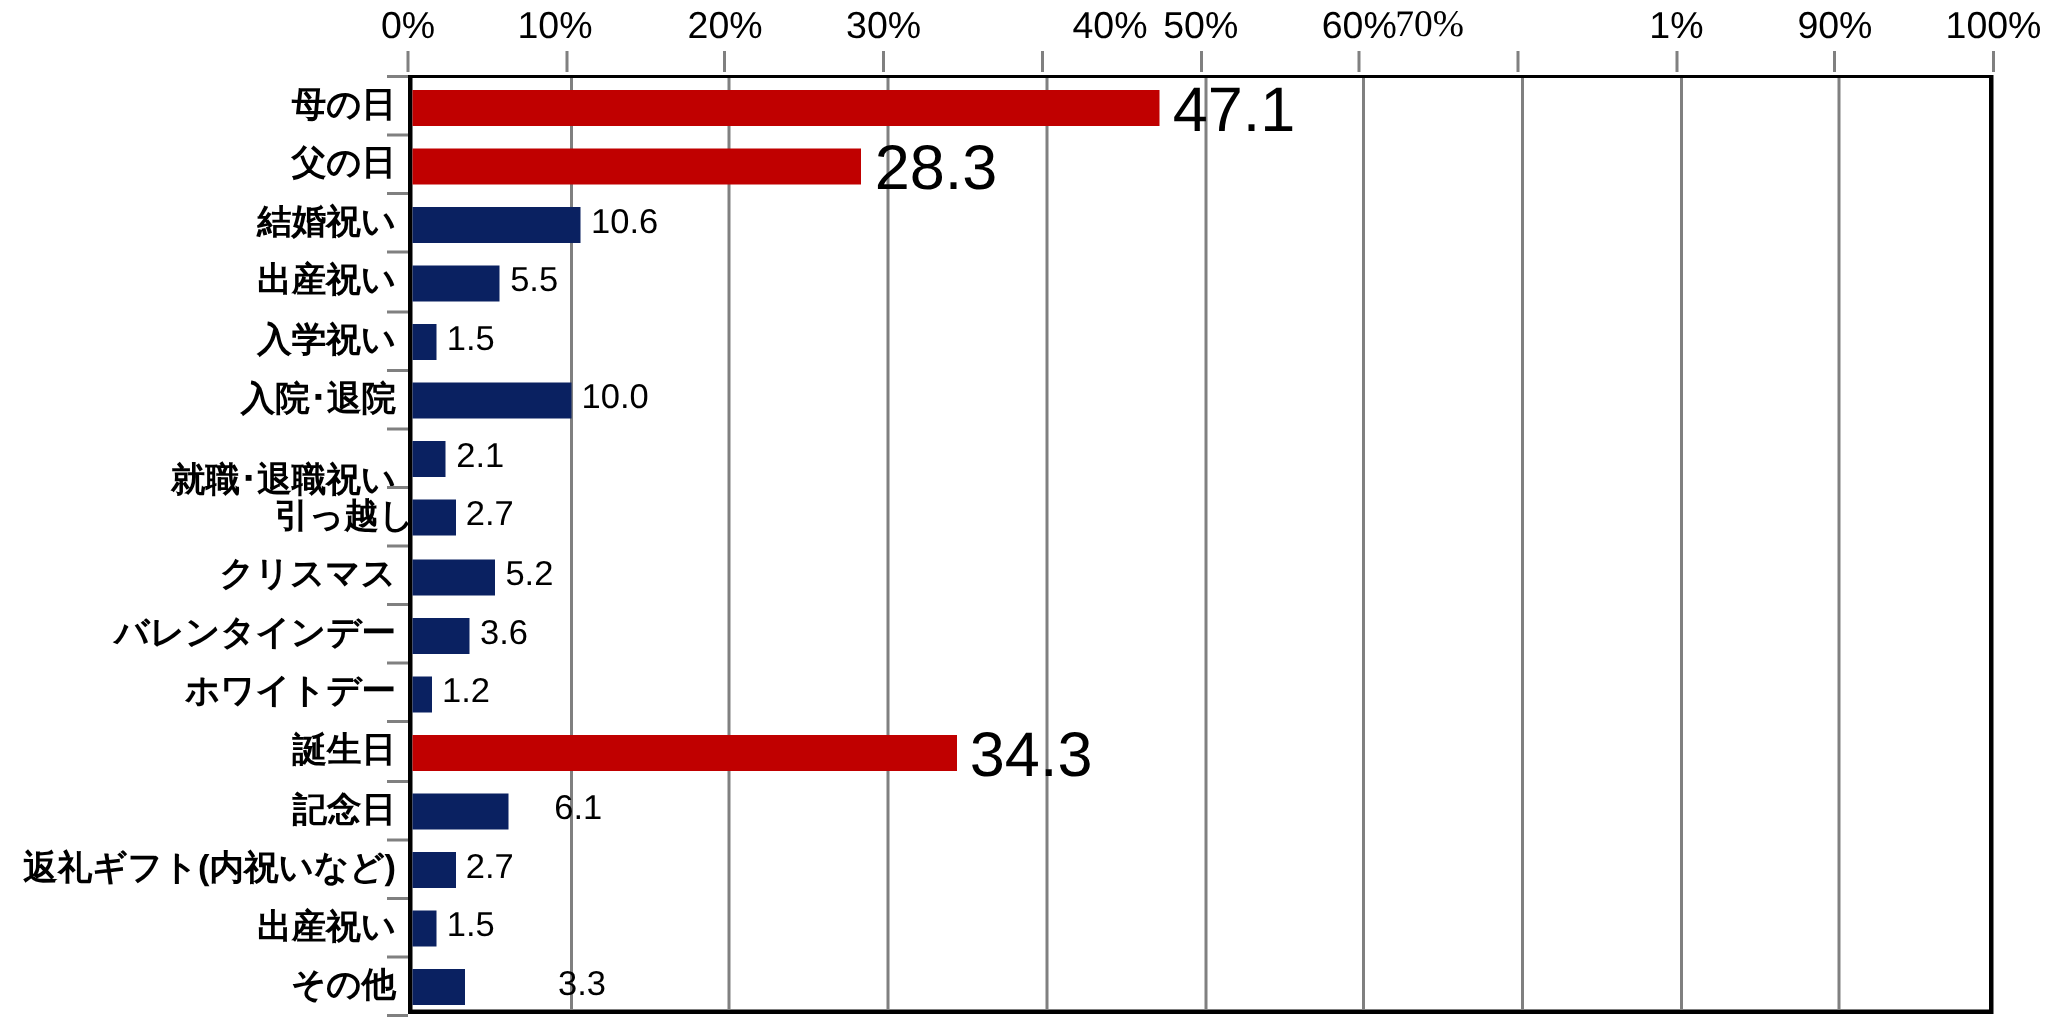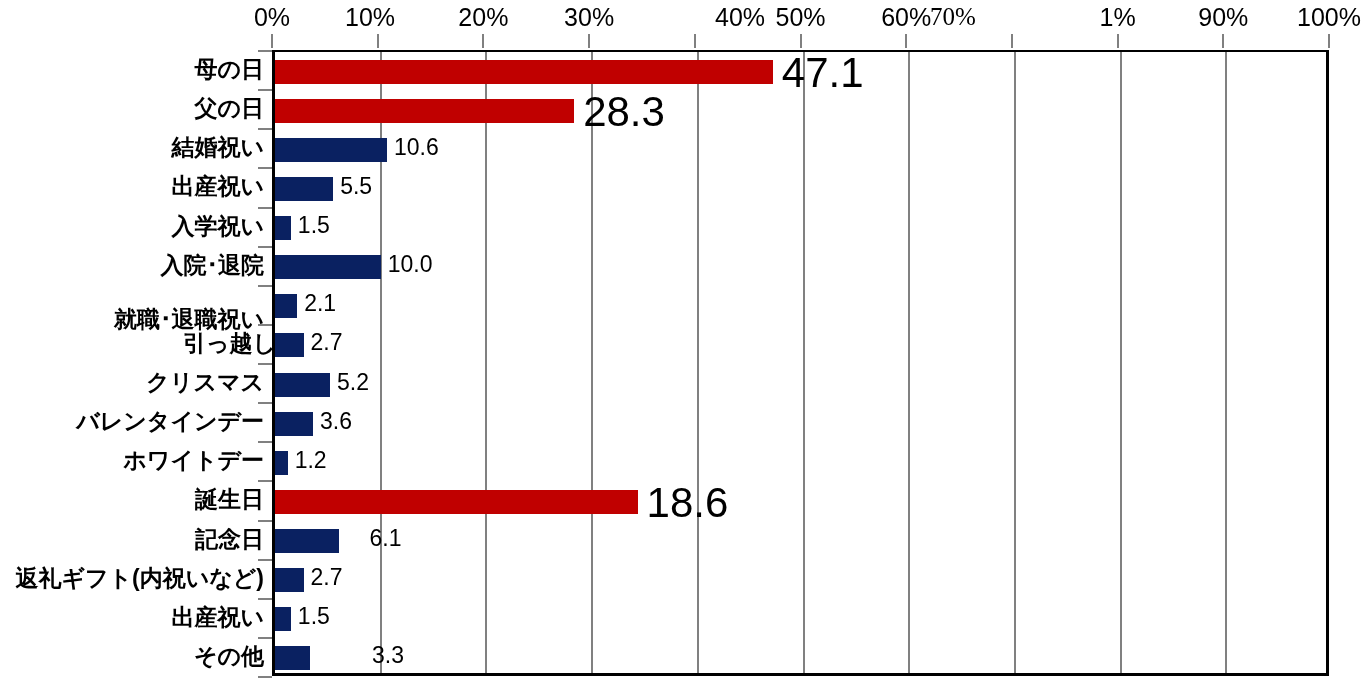--- a/index.html
+++ b/index.html
@@ -204,20 +204,20 @@
       <div class="bar-value large" style="left: 583.131px; top: 90.6875px;">28.3</div>
       <div class="bar-value small" style="left: 394.042px; top: 135.812px;">10.6</div>
       <div class="bar-value small" style="left: 340.135px; top: 174.938px;">5.5</div>
       <div class="bar-value small" style="left: 297.855px; top: 214.062px;">1.5</div>
       <div class="bar-value small" style="left: 387.7px; top: 253.188px;">10.0</div>
       <div class="bar-value small" style="left: 304.197px; top: 292.312px;">2.1</div>
       <div class="bar-value small" style="left: 310.539px; top: 331.438px;">2.7</div>
       <div class="bar-value small" style="left: 336.964px; top: 370.562px;">5.2</div>
       <div class="bar-value small" style="left: 320.052px; top: 409.688px;">3.6</div>
       <div class="bar-value small" style="left: 294.684px; top: 448.812px;">1.2</div>
-      <div class="bar-value large" style="left: 646.551px; top: 481.938px;">18.6</div>
+      <div class="bar-value large" style="left: 646.551px; top: 481.938px;">34.3</div>
       <div class="bar-value small" style="left: 346.477px; top: 527.062px; margin-left: 23px;">6.1</div>
       <div class="bar-value small" style="left: 310.539px; top: 566.188px;">2.7</div>
       <div class="bar-value small" style="left: 297.855px; top: 605.312px;">1.5</div>
       <div class="bar-value small" style="left: 333px; top: 644.438px; margin-left: 39px;">3.3</div>
     </div>
 
 </div>
 
 </body></html>

